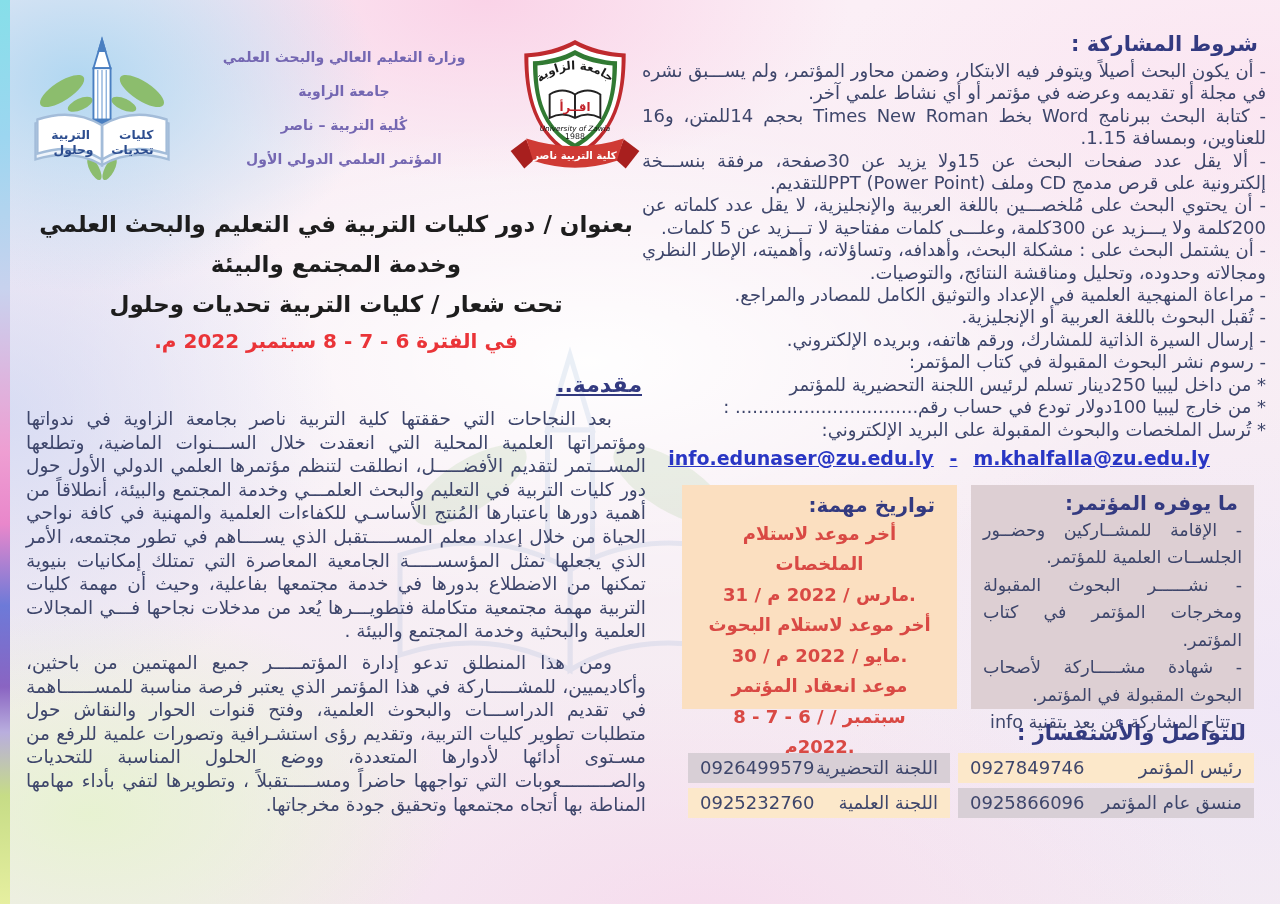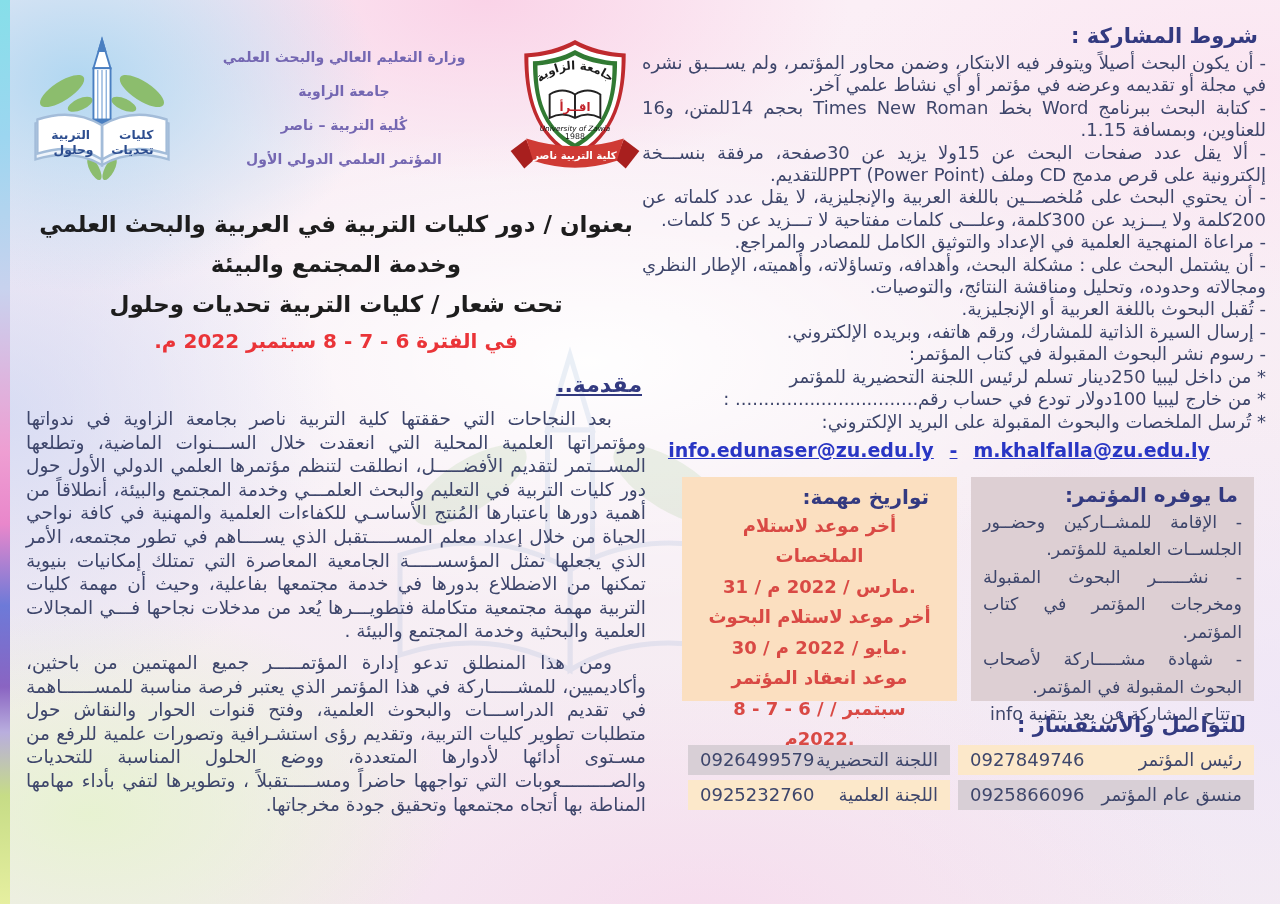--- a/index.html
+++ b/index.html
@@ -16,21 +16,21 @@
       radial-gradient(ellipse 740px 360px at 55% 102%, rgba(247,214,236,.7), rgba(247,214,236,0) 72%),
       radial-gradient(ellipse 620px 420px at 100% 78%, rgba(238,229,248,.75), rgba(238,229,248,0) 72%),
       linear-gradient(180deg,#fbeff6,#f7edf4 50%,#f4ecf2);
   }
   .edge-strip{
     position:absolute;left:0;top:0;width:10px;height:904px;z-index:3;
     background:linear-gradient(180deg,#86dfe9 0%,#9cd6f0 15%,#c8d2ee 32%,#ee9ed2 50%,#e987cb 58%,#6d7ad8 67%,#8a64c2 76%,#b9aede 81%,#c6dc86 88%,#e6efa0 100%);
   }
   .watermark{position:absolute;left:370px;top:320px;opacity:.12;z-index:0;}
   .col-left{position:absolute;left:26px;top:34px;width:620px;z-index:2;}
-  .col-right{position:absolute;right:14px;top:24px;width:624px;z-index:2;direction:rtl;}
+  .col-right{position:absolute;right:14px;top:32px;width:624px;z-index:2;direction:rtl;}
 
   
   .header-row{display:flex;align-items:flex-start;}
   .logo-book{width:156px;flex:none;}
   .header-titles{flex:1;padding-top:6px;direction:rtl;}
   .header-titles .hline{font-size:14px;font-weight:bold;color:var(--purple);line-height:34px;text-align:center;}
   .logo-shield{width:140px;flex:none;padding-top:2px;}
 
   
   .title-block{margin-top:8px;direction:rtl;}
@@ -48,21 +48,21 @@
   .cond-item{font-size:18px;line-height:22.4px;color:var(--body-navy);text-align:justify;}
   .fee-item{font-size:18px;line-height:22.4px;color:var(--body-navy);text-align:right;}
   .emails{direction:ltr;text-align:center;margin:6px 30px 4px 0;font-size:19px;font-weight:bold;text-decoration:underline;color:var(--email-blue);}
   .emails a{color:var(--email-blue);text-decoration:underline;cursor:pointer;}
   .email-dash{margin:0 16px;}
 
   
   .boxes-row{display:flex;gap:14px;margin:16px 12px 0 0;}
   .box{height:224px;box-sizing:border-box;}
   .box-provides{width:283px;background:var(--provides-box-bg);padding:4px 12px;}
-  .box-dates{width:275px;background:var(--dates-box-bg);padding:6px 24px;text-align:center;}
+  .box-dates{width:275px;background:var(--dates-box-bg);padding:6px 18px;text-align:center;}
   .box-h{font-size:20px;font-weight:bold;color:var(--heading-navy);text-align:right;margin:2px 4px 2px 0;}
   .provides-item{font-size:17.5px;line-height:27.5px;color:var(--body-navy);text-align:justify;}
   .dates-line{font-size:18px;line-height:30.5px;color:var(--red-box);font-weight:bold;}
 
   
   .contact-heading{font-size:21px;font-weight:bold;color:var(--heading-navy);margin:12px 20px 8px 0;text-align:right;}
   .contact-grid{margin-right:12px;}
   .contact-row{display:flex;gap:8px;margin-bottom:5px;}
   .pair{height:30px;display:flex;align-items:center;justify-content:space-between;padding:0 12px;box-sizing:border-box;}
   .pair-right{width:296px;}
@@ -165,21 +165,21 @@
             <path d="M20 106 L4 118 L18 136 L28 127 Z" fill="#a81f1e"></path>
             <path d="M120 106 L136 118 L122 136 L112 127 Z" fill="#a81f1e"></path>
             <path d="M20 105 Q70 121 120 105 L113 128 Q70 142 27 128 Z" fill="#cf3a34"></path>
           </g>
           <text x="70" y="126" font-size="10.5" font-weight="bold" fill="#ffffff" text-anchor="middle">كلية التربية ناصر</text>
         </svg>
       </div>
     </div>
 
     <div class="title-block">
-      <div class="title-line">بعنوان / دور كليات التربية في العربية والبحث العلمي</div>
+      <div class="title-line">بعنوان / دور كليات التربية في التعليم والبحث العلمي</div>
       <div class="title-line">وخدمة المجتمع والبيئة</div>
       <div class="title-line">تحت شعار / كليات التربية تحديات وحلول</div>
     </div>
 
     <div class="red-lines">
       <div class="red-line">في الفترة 6 - 7 - 8 سبتمبر 2022 م.</div>
     </div>
 
     <div class="intro">
       <div class="intro-heading">مقدمة..</div>
@@ -190,22 +190,22 @@
 
   <div class="col-right">
     <div class="cond-heading">شروط المشاركة :</div>
 
     <div class="cond-list">
 
     <div class="cond-item">- أن يكون البحث أصيلاً ويتوفر فيه الابتكار، وضمن محاور المؤتمر، ولم يســـبق نشره في مجلة أو تقديمه وعرضه في مؤتمر أو أي نشاط علمي آخر.</div>
         <div class="cond-item">- كتابة البحث ببرنامج Word بخط Times New Roman بحجم 14للمتن، و16 للعناوين، وبمسافة 1.15.</div>
         <div class="cond-item">- ألا يقل عدد صفحات البحث عن 15ولا يزيد عن 30صفحة، مرفقة بنســـخة إلكترونية على قرص مدمج CD وملف (Power Point) PPTللتقديم.</div>
         <div class="cond-item">- أن يحتوي البحث على مُلخصـــين باللغة العربية والإنجليزية، لا يقل عدد كلماته عن 200كلمة ولا يـــزيد عن 300كلمة، وعلـــى كلمات مفتاحية لا تـــزيد عن 5 كلمات.</div>
+        <div class="cond-item">- أن يشتمل البحث على : مشكلة البحث، وأهدافه، وتساؤلاته، وأهميته، الإطار النظري ومجالاته وحدوده، وتحليل ومناقشة النتائج، والتوصيات.</div>
         <div class="cond-item">- مراعاة المنهجية العلمية في الإعداد والتوثيق الكامل للمصادر والمراجع.</div>
-        <div class="cond-item">- أن يشتمل البحث على : مشكلة البحث، وأهدافه، وتساؤلاته، وأهميته، الإطار النظري ومجالاته وحدوده، وتحليل ومناقشة النتائج، والتوصيات.</div>
         <div class="cond-item">- تُقبل البحوث باللغة العربية أو الإنجليزية.</div>
         <div class="cond-item">- إرسال السيرة الذاتية للمشارك، ورقم هاتفه، وبريده الإلكتروني.</div>
         <div class="cond-item">- رسوم نشر البحوث المقبولة في كتاب المؤتمر:</div>
       </div>
 
     <div class="fee-list">
 
     <div class="fee-item">* من داخل ليبيا 250دينار تسلم لرئيس اللجنة التحضيرية للمؤتمر</div>
         <div class="fee-item">* من خارج ليبيا 100دولار تودع في حساب رقم................................ :</div>
         <div class="fee-item">* تُرسل الملخصات والبحوث المقبولة على البريد الإلكتروني:</div>

